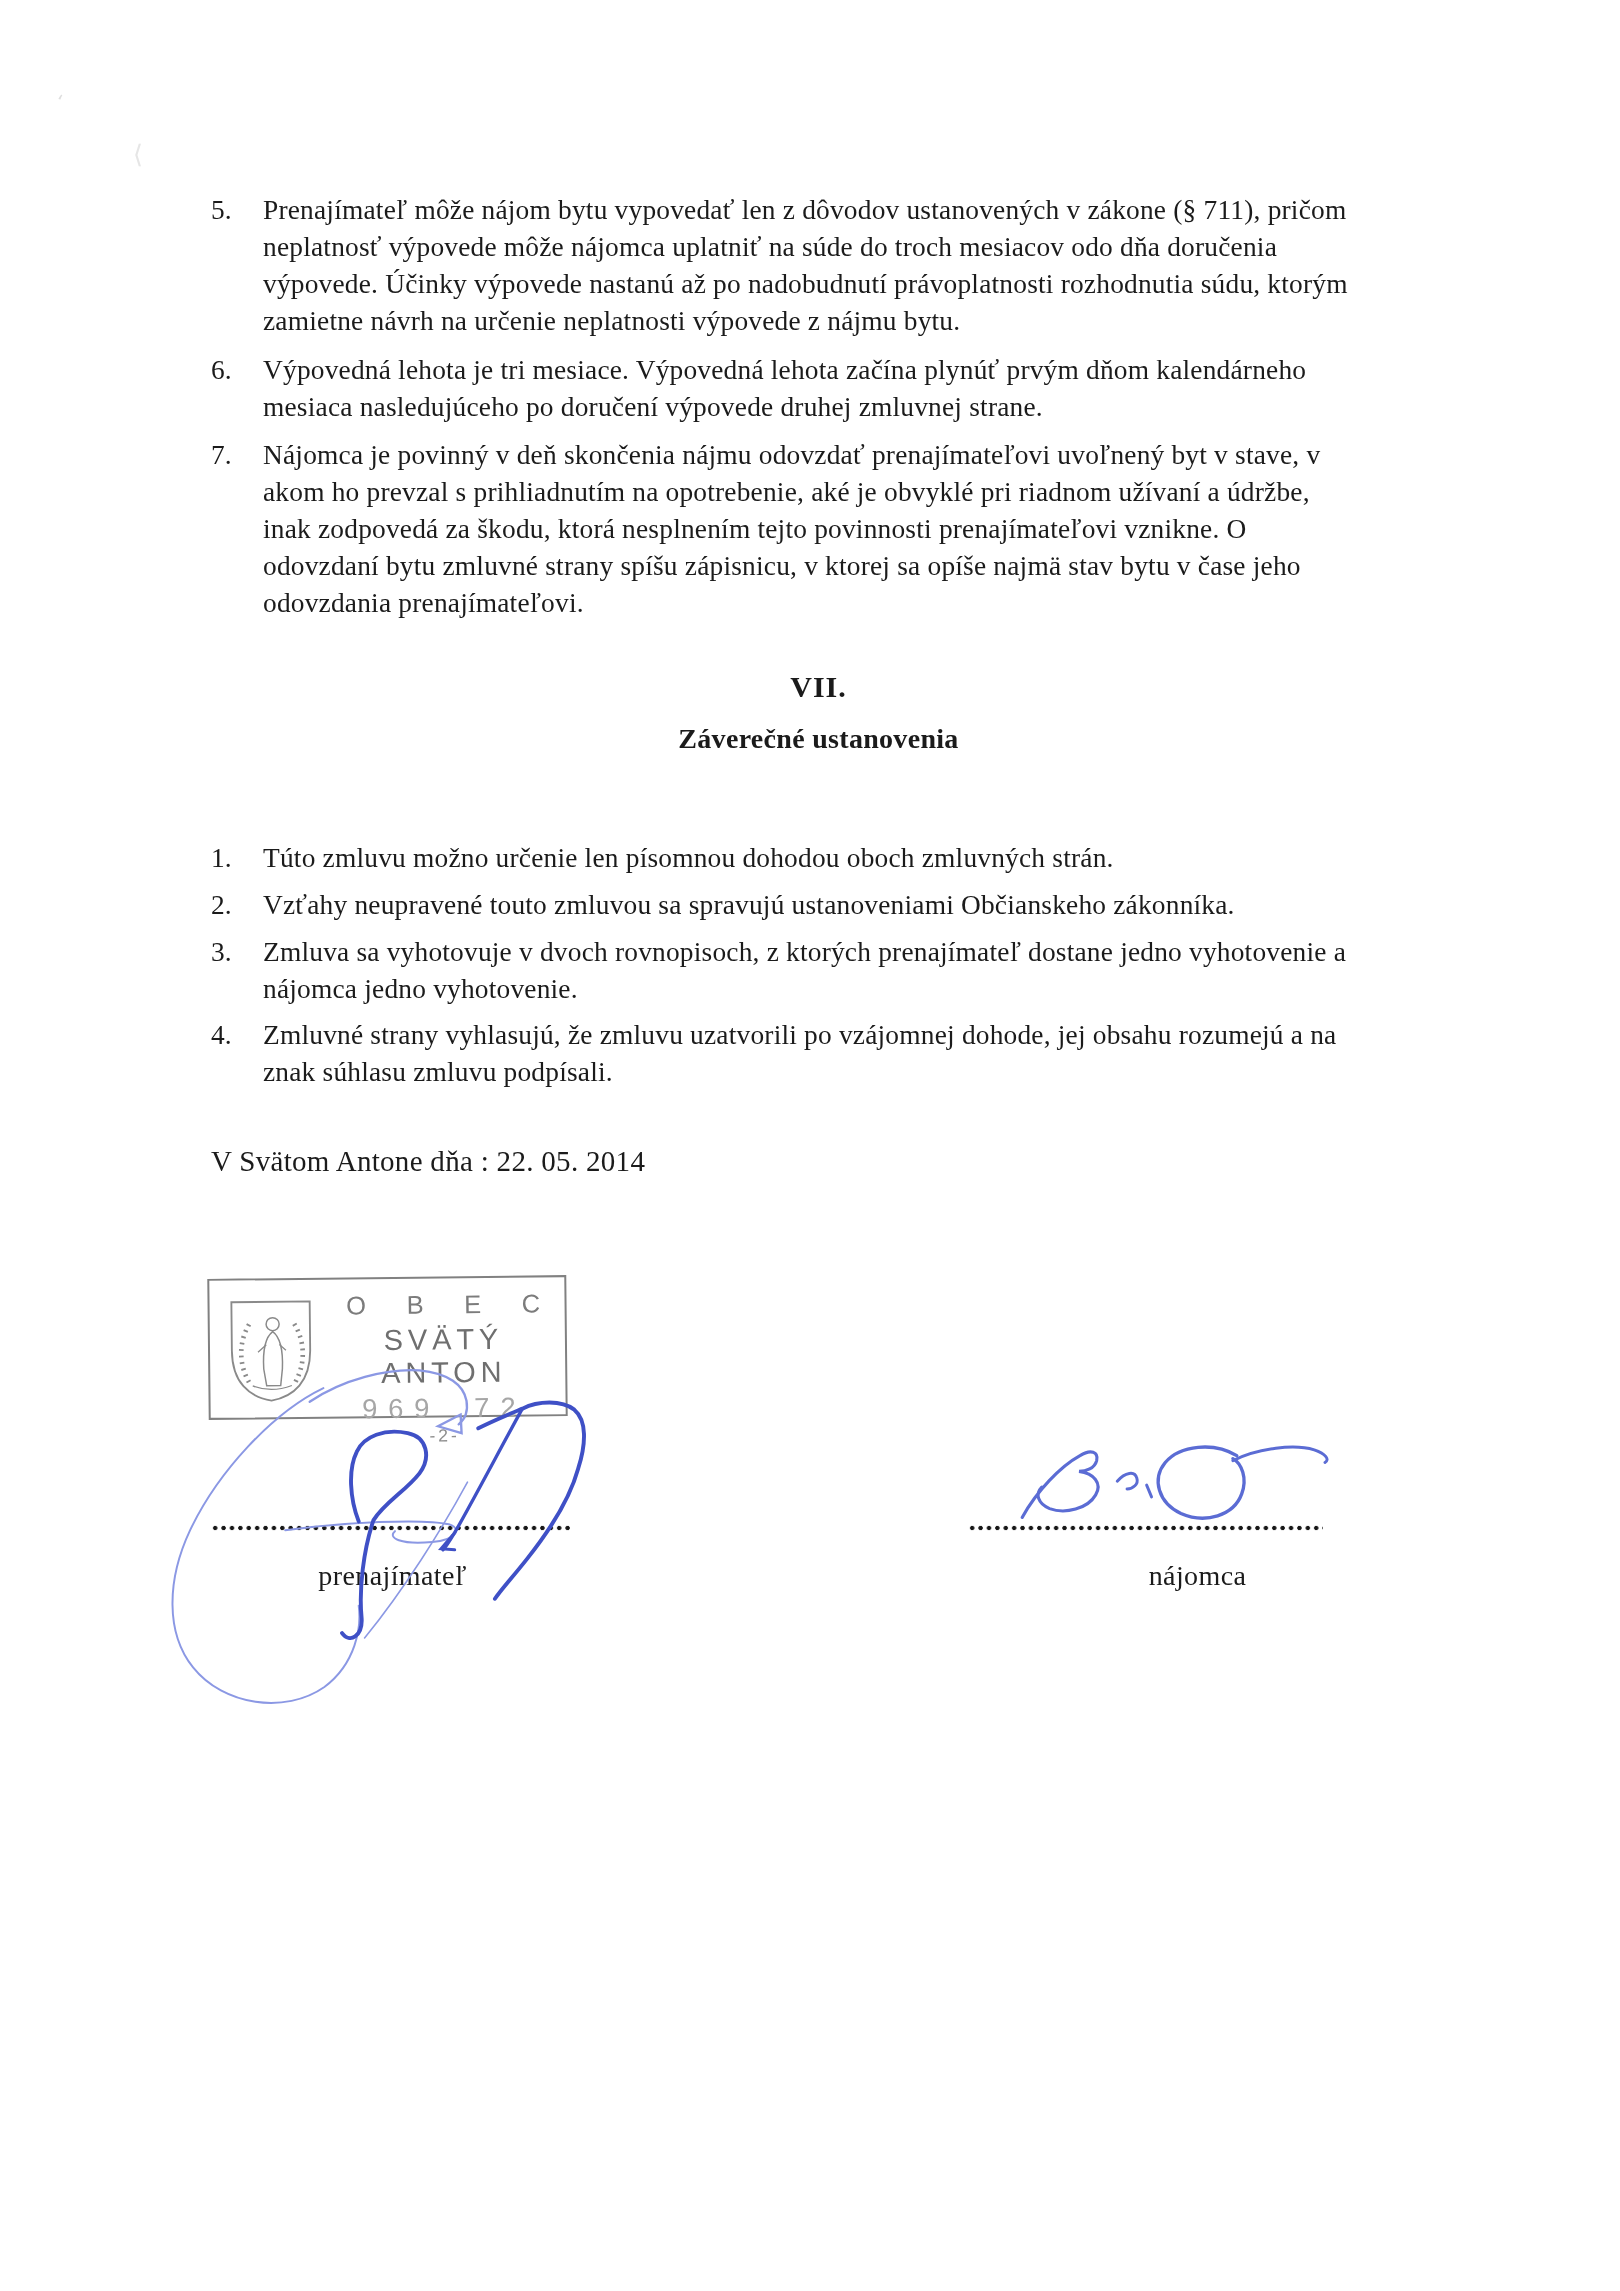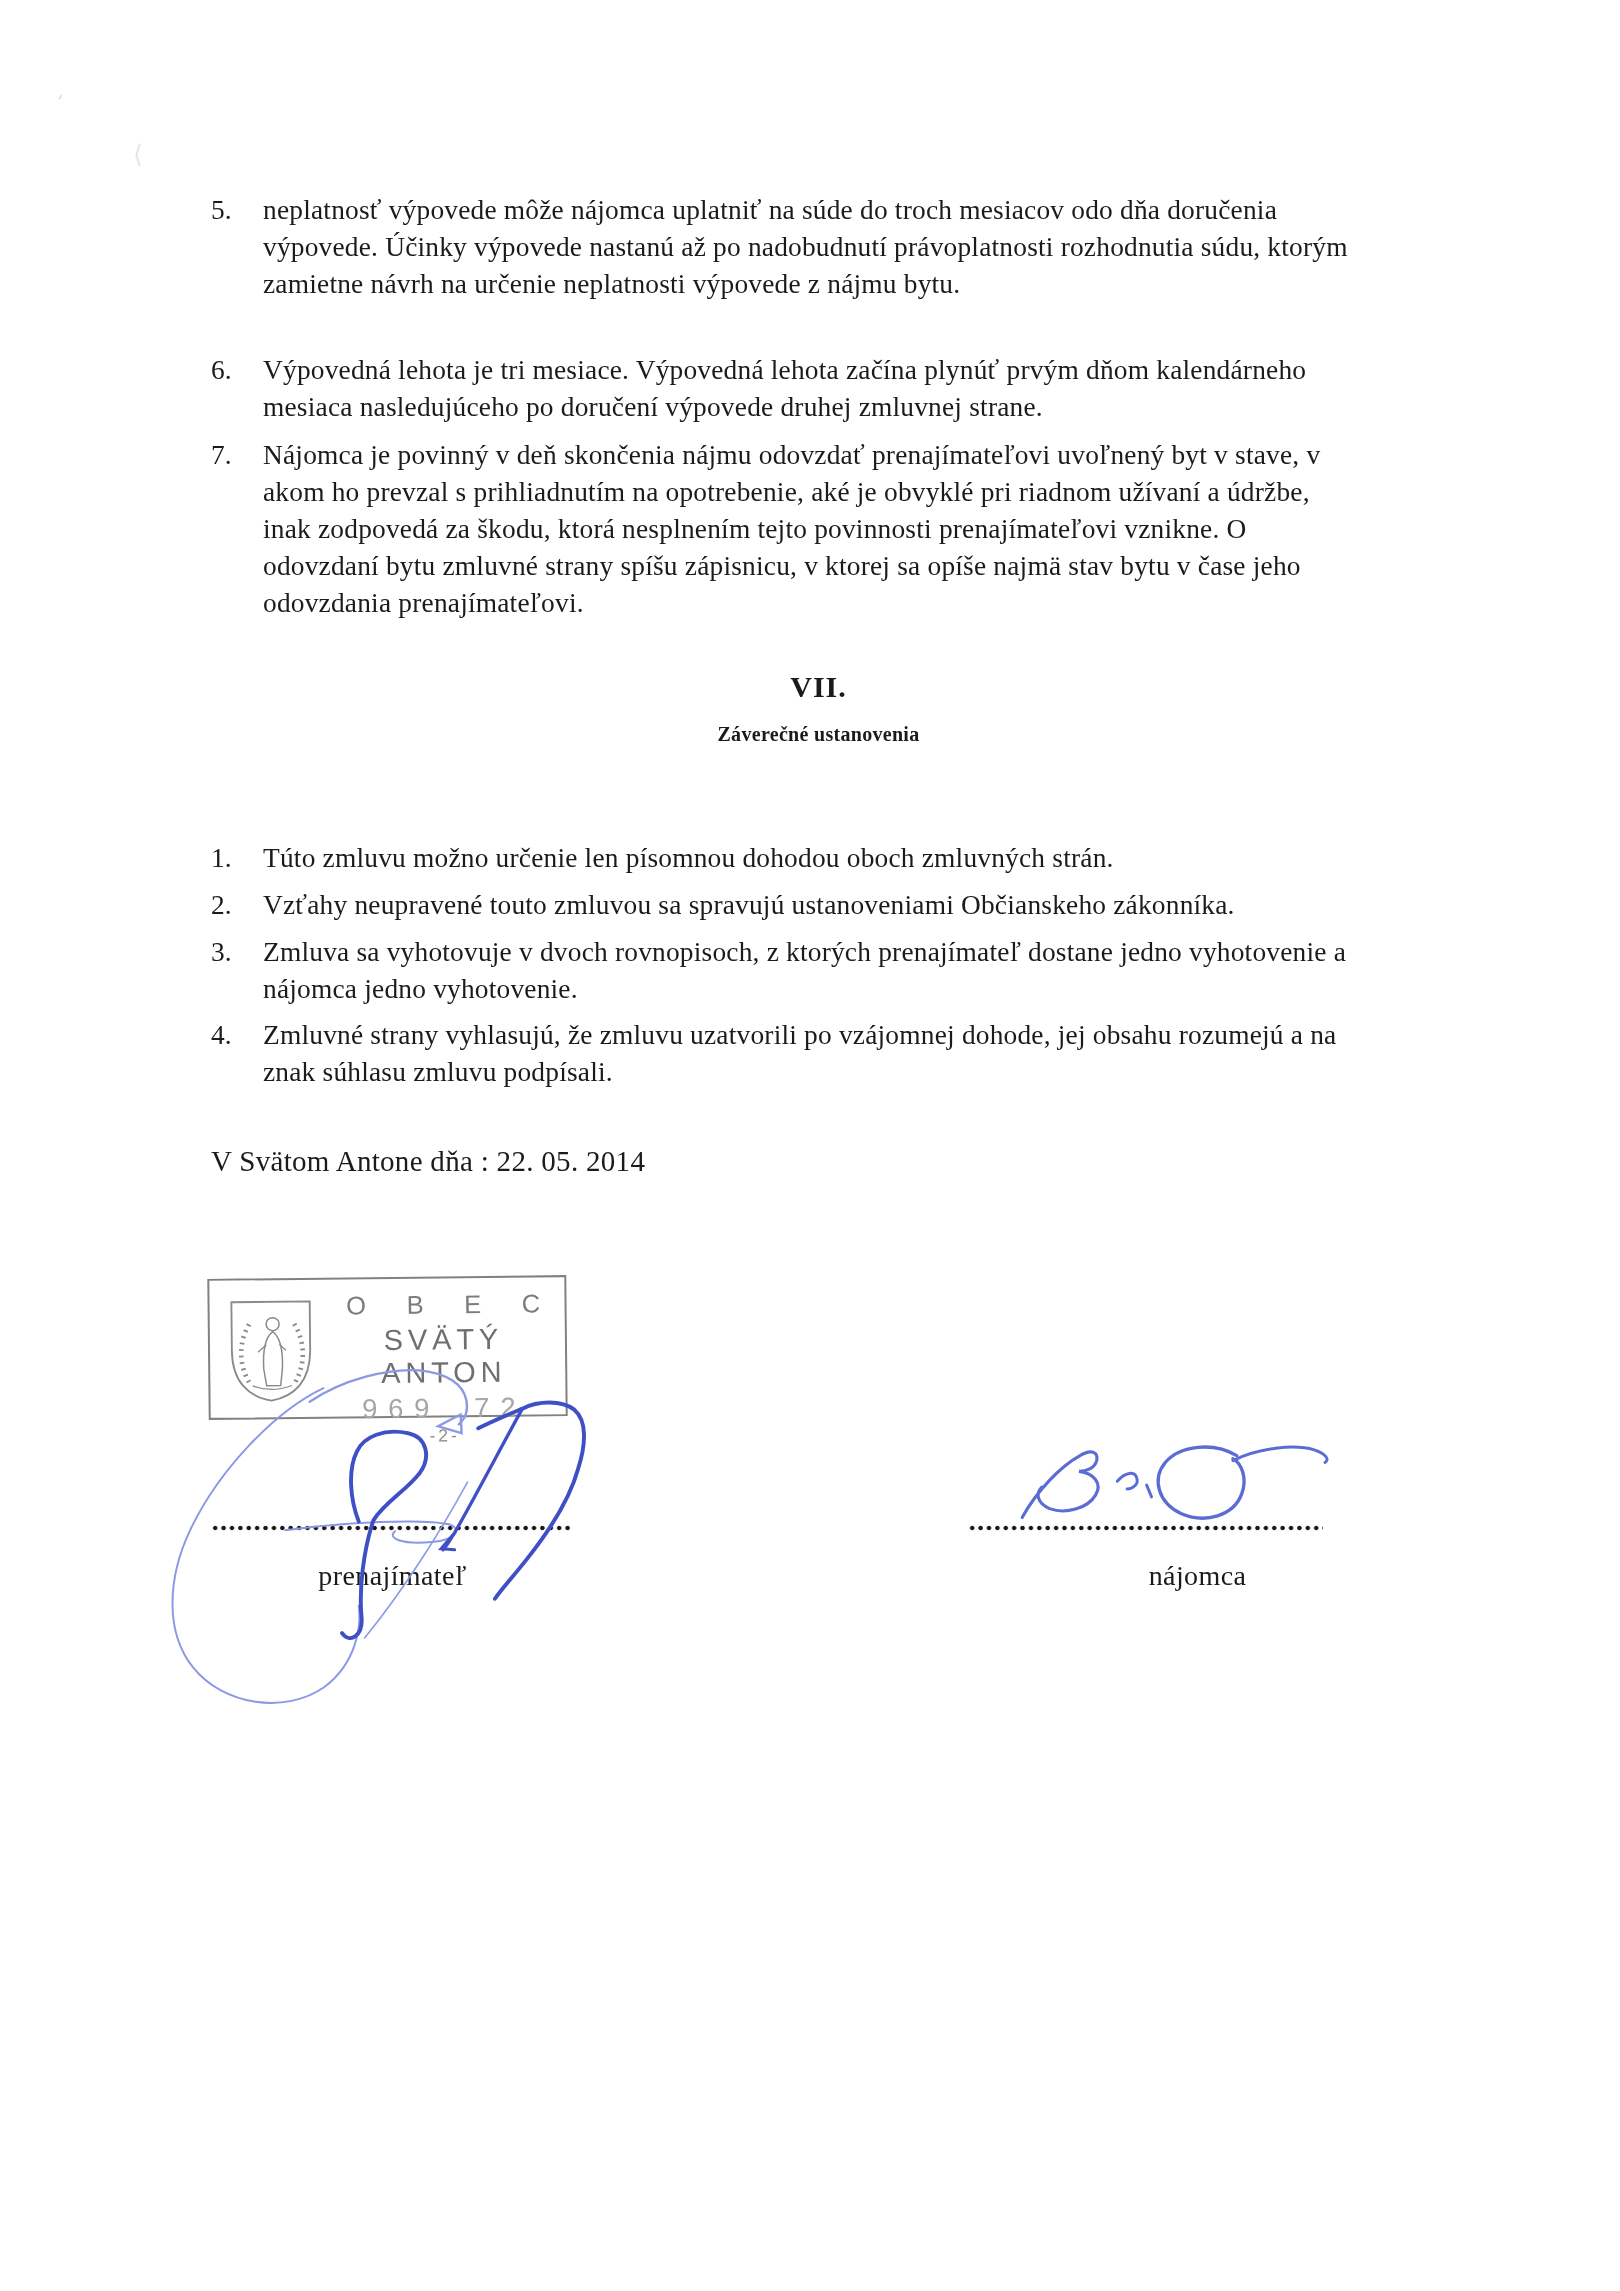--- a/index.html
+++ b/index.html
@@ -12,21 +12,21 @@
     color:var(--ink,#1b1b1b);
   }
   
   .item{position:absolute;left:211px;width:1245px;}
   .item .num{position:absolute;left:0;top:0;font-size:27.4px;line-height:37px;}
   .item .txt{margin-left:52px;}
   .item .line{font-size:27.4px;line-height:37px;white-space:nowrap;letter-spacing:0.2px;}
   
   .heading-wrap{position:absolute;left:211px;width:1215px;text-align:center;}
   .heading-num{font-weight:bold;font-size:30px;letter-spacing:1px;}
-  .heading-title{font-weight:bold;font-size:20px;letter-spacing:0.3px;}
+  .heading-title{font-weight:bold;font-size:28px;letter-spacing:0.3px;}
   .date-line{position:absolute;left:211px;top:1145px;font-size:29px;white-space:nowrap;letter-spacing:0.3px;}
   
   .stamp{
     position:absolute;left:208px;top:1277px;width:355px;height:137px;
     border:2px solid #818181;
     transform:rotate(-0.6deg);
     background:rgba(255,255,255,0);
     font-family:"Liberation Sans", sans-serif;
     color:var(--stamp-ink,#757575);
   }
@@ -56,20 +56,21 @@
 <body>
 
 <div class="page" style="--ink: #1b1b1b; --stamp-ink: #757575;">
 
   <div class="artifact" style="left:59px;top:76px;transform:rotate(12deg);">⸲</div>
   <div class="artifact" style="left:133px;top:139px;font-size:25.5px;color:#e6e6e6;">⟨</div>
 
   <div class="item" style="top:192px">
       <span class="num">5.</span>
       <div class="txt">
+        <div class="line">Prenajímateľ môže nájom bytu vypovedať len z dôvodov ustanovených v zákone (§ 711), pričom</div>
         <div class="line">neplatnosť výpovede môže nájomca uplatniť na súde do troch mesiacov odo dňa doručenia</div>
         <div class="line">výpovede. Účinky výpovede nastanú až po nadobudnutí právoplatnosti rozhodnutia súdu, ktorým</div>
         <div class="line">zamietne návrh na určenie neplatnosti výpovede z nájmu bytu.</div>
       </div>
     </div>
   <div class="item" style="top:352px">
       <span class="num">6.</span>
       <div class="txt">
         <div class="line">Výpovedná lehota je tri mesiace. Výpovedná lehota začína plynúť prvým dňom kalendárneho</div>
         <div class="line">mesiaca nasledujúceho po doručení výpovede druhej zmluvnej strane.</div>

